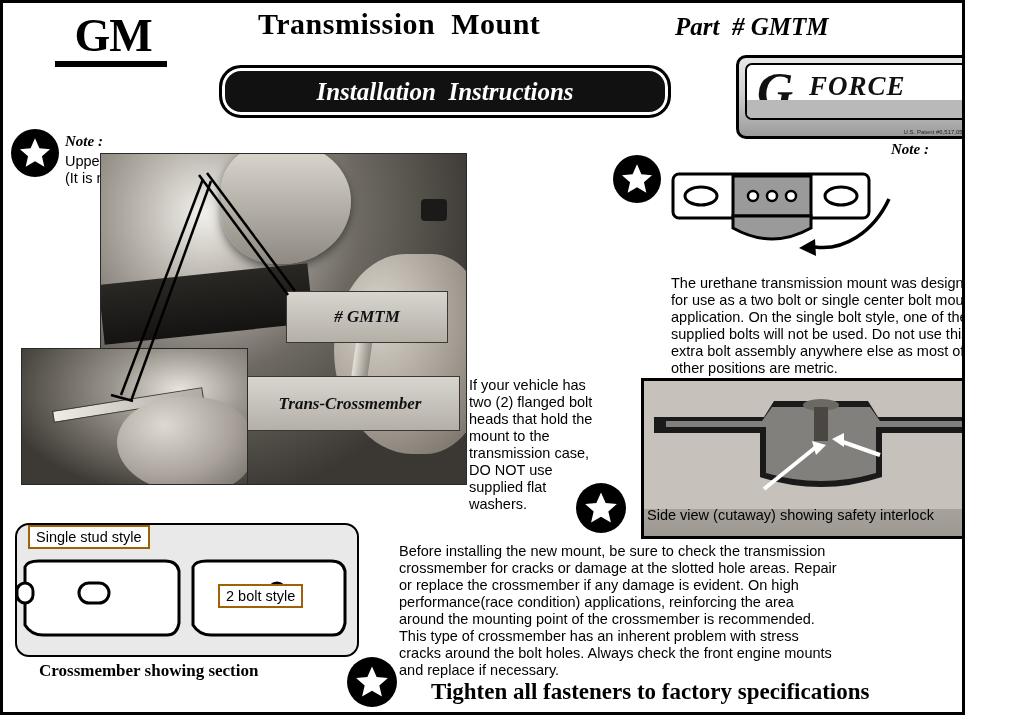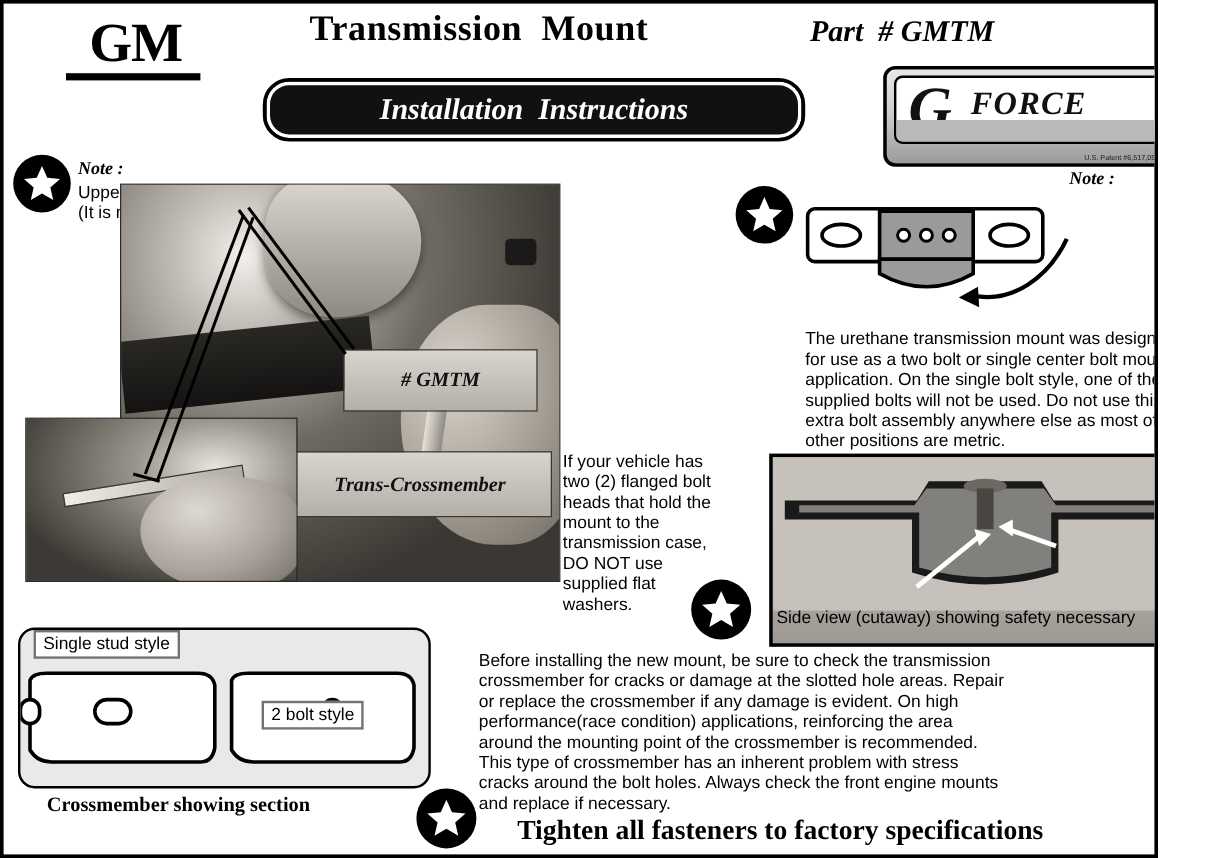--- a/index.html
+++ b/index.html
@@ -278,21 +278,21 @@
   
   .crossmember {
     position: absolute;
     left: 12px; top: 520px; width: 340px; height: 130px;
     background: #e9e9e9;
     border: 2px solid #000;
     border-radius: 14px;
   }
   .box-label {
     position: absolute;
-    border: 2px solid #737373;
+    border: 2px solid #a16207;
     background: #fff;
     font-size: 14.5px;
     padding: 2px 6px;
     color: #000;
     white-space: nowrap;
   }
   .caption-center {
     position: absolute;
     left: 36px; top: 658px;
     font-family: "Liberation Serif", serif;
@@ -424,21 +424,21 @@
       <path d="M10,36 L120,36 L130,20 L224,20 L234,36 L344,36 L344,52 L238,52 L238,96 Q177,116 116,96 L116,52 L10,52 Z" fill="#1a1a1a"></path>
       <path d="M22,40 L118,40 L128,26 L226,26 L236,40 L332,40 L332,46 L232,46 L232,92 Q177,108 122,92 L122,46 L22,46 Z" fill="#d8d5cf" opacity="0.55"></path>
       <ellipse cx="177" cy="24" rx="18" ry="6" fill="#6c6862"></ellipse>
       <rect x="170" y="26" width="14" height="34" fill="#4a4742"></rect>
       <path d="M120,108 L172,66" stroke="#ffffff" stroke-width="4" fill="none"></path>
       <polygon points="168,60 182,64 172,74" fill="#ffffff"></polygon>
       <path d="M236,74 L196,60" stroke="#ffffff" stroke-width="4" fill="none"></path>
       <polygon points="200,52 188,58 200,66" fill="#ffffff"></polygon>
     </svg>
   </div>
-  <div class="txt" style="left:644px; top:504px; width:360px;">Side view (cutaway) showing safety necessary</div>
+  <div class="txt" style="left:644px; top:504px; width:360px;">Side view (cutaway) showing safety interlock</div>
 
   <div class="crossmember">
     <svg width="336" height="126" viewBox="0 0 336 126">
       <path d="M8,42 L8,100 Q14,110 26,110 L150,110 Q160,110 162,98 L162,46 Q160,36 148,36 L22,36 Q10,36 8,42 Z" fill="#ffffff" stroke="#000" stroke-width="3"></path>
       <rect x="62" y="58" width="30" height="20" rx="10" fill="#ffffff" stroke="#000" stroke-width="3"></rect>
 
       <path d="M176,42 L176,100 Q182,110 194,110 L316,110 Q326,110 328,98 L328,46 Q326,36 314,36 L190,36 Q178,36 176,42 Z" fill="#ffffff" stroke="#000" stroke-width="3"></path>
       <rect x="224,0" y="58" width="16" height="20" rx="8" fill="#ffffff" stroke="#000" stroke-width="3"></rect>
       <rect x="252" y="58" width="16" height="20" rx="8" fill="#ffffff" stroke="#000" stroke-width="3"></rect>
     </svg>

